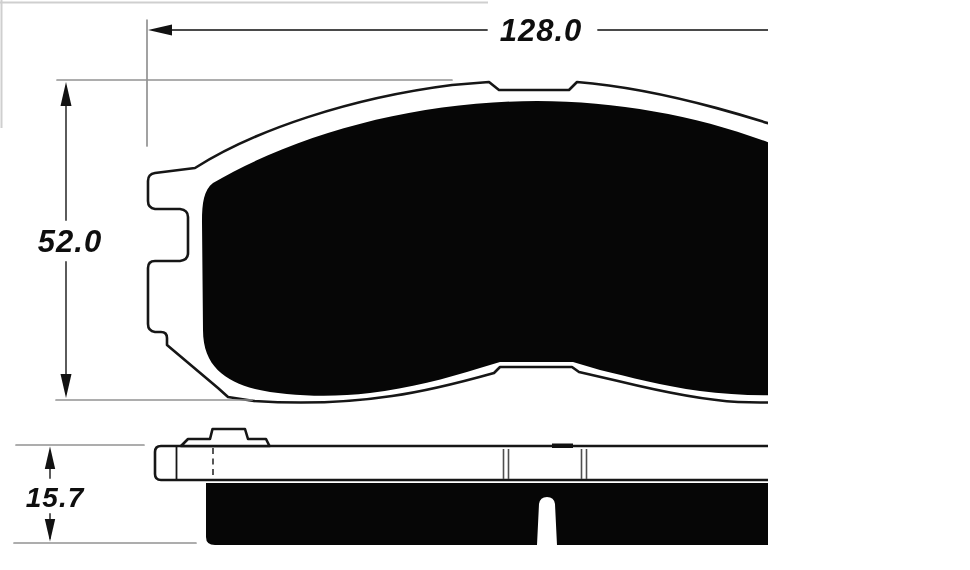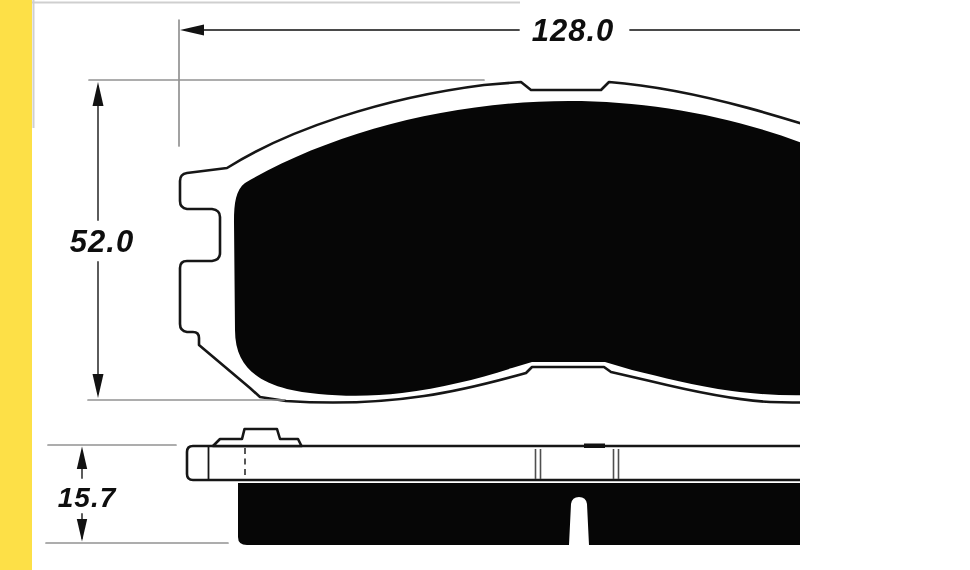--- a/index.html
+++ b/index.html
@@ -1,22 +1,21 @@
 <!DOCTYPE html>
 <html><head>
 <meta charset="utf-8">
 <style>
   html,body{margin:0;padding:0;background:#fff;}
   .canvas{
     position:relative;
     width:768px;height:570px;
-    background:#fde047;
+    background:#bef264;
     overflow:hidden;
     font-family:"Liberation Sans",sans-serif;
-    padding-left:32px;
   }
   svg{display:block;}
   .outline{fill:#ffffff;stroke:#161616;stroke-width:2.6;stroke-linejoin:round;stroke-linecap:round;}
   .thin{fill:none;stroke:#161616;stroke-width:1.8;stroke-linejoin:round;}
   .ext{fill:none;stroke:#929292;stroke-width:1.7;stroke-linecap:round;}
   .dim{fill:none;stroke:#4a4a4a;stroke-width:1.8;stroke-linecap:round;}
   .hidden-line{fill:none;stroke:#3a3a3a;stroke-width:1.7;stroke-dasharray:6 4.5;}
   .slotline{fill:none;stroke:#4f4f4f;stroke-width:1.6;}
   .arrow{fill:#121212;stroke:none;}
   .dimtext{font-weight:bold;font-style:italic;fill:#0e0e0e;letter-spacing:1px;}

